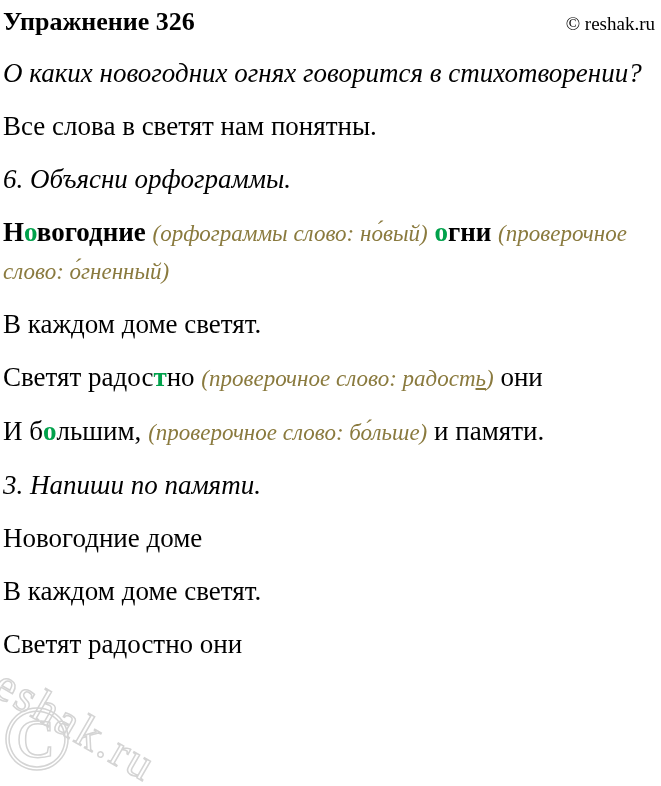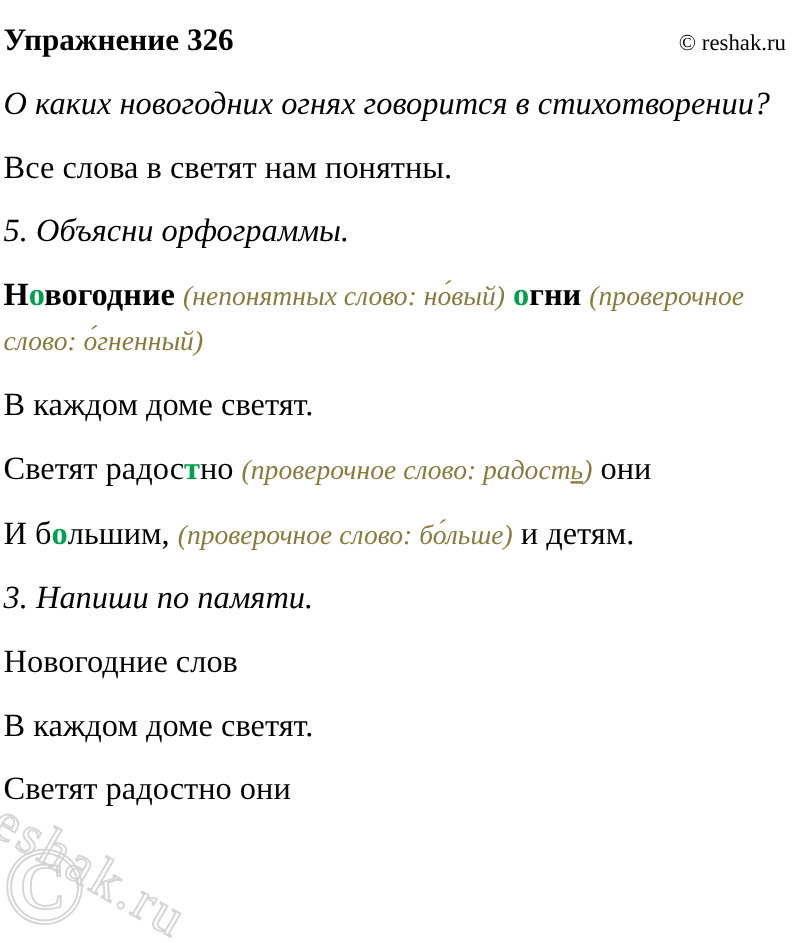--- a/index.html
+++ b/index.html
@@ -18,21 +18,21 @@
   .page {
     position: relative;
     z-index: 1;
     padding: 4px 6px 0 3px;
     box-sizing: border-box;
   }
   .header-row {
     display: flex;
     justify-content: space-between;
     align-items: baseline;
-    margin: 16px 0 19px 0;
+    margin: 4px 0 19px 0;
   }
   .title {
     font-weight: bold;
     font-size: 26px;
     line-height: 28px;
   }
   .copyright {
     font-size: 19px;
     line-height: 24px;
   }
@@ -94,29 +94,29 @@
     <span class="copyright">© reshak.ru</span>
   </div>
 
   <p class="it">О каких новогодних огнях говорится в стихотворении?</p>
 
 
 
 
   <p>Все слова в светят нам понятны.</p>
 
-  <p class="it">5. Объясни орфограммы.</p>
+  <p class="it">6. Объясни орфограммы.</p>
 
-  <p><span class="b">Н</span><span class="green">о</span><span class="b">вогодние</span> <span class="hint">(непонятных слово: но́вый)</span> <span class="green">о</span><span class="b">гни</span> <span class="hint">(проверочное слово: о́гненный)</span></p>
+  <p><span class="b">Н</span><span class="green">о</span><span class="b">вогодние</span> <span class="hint">(орфограммы слово: но́вый)</span> <span class="green">о</span><span class="b">гни</span> <span class="hint">(проверочное слово: о́гненный)</span></p>
 
   <p>В каждом доме светят.</p>
 
   <p><span>Светят радос</span><span class="green">т</span><span>но</span> <span class="hint"><span>(проверочное слово: радост</span><u>ь</u><span>)</span></span> <span>они</span></p>
 
-  <p><span>И б</span><span class="green">о</span><span>льшим,</span> <span class="hint">(проверочное слово: бо́льше)</span> <span>и детям.</span></p>
+  <p><span>И б</span><span class="green">о</span><span>льшим,</span> <span class="hint">(проверочное слово: бо́льше)</span> <span>и памяти.</span></p>
 
   <p class="it">3. Напиши по памяти.</p>
 
-  <p>Новогодние слов</p>
+  <p>Новогодние доме</p>
   <p>В каждом доме светят.</p>
   <p>Светят радостно они</p>
 
 </div>
 
 </body></html>

